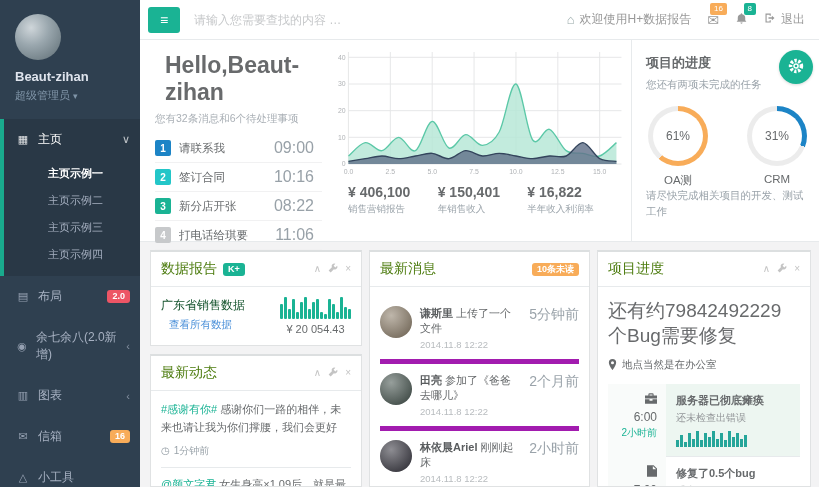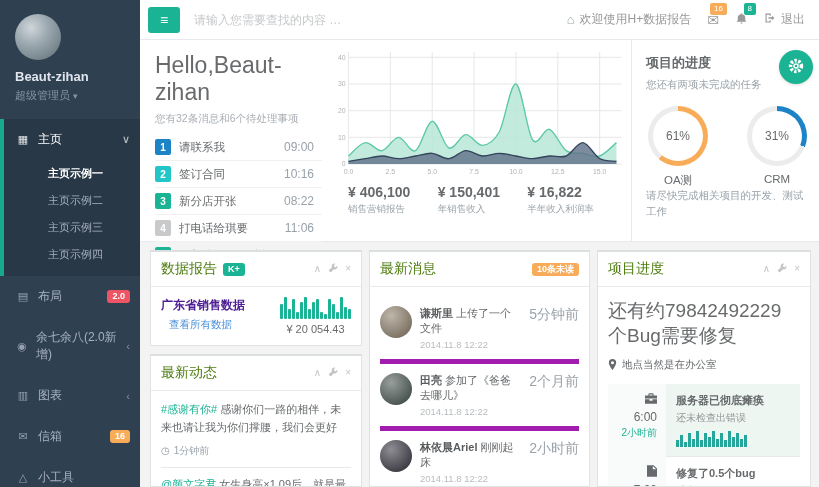--- a/index.html
+++ b/index.html
@@ -33,27 +33,27 @@
   .search::placeholder{color:#c6c8ca;}
   .nav-right{display:flex;align-items:center;gap:16px;color:#999;font-size:12px;}
   .nav-link{display:flex;align-items:center;gap:5px;cursor:pointer;}
   .icon-wrap{position:relative;cursor:pointer;display:flex;}
   .mini-badge{position:absolute;top:-9px;right:-8px;font-size:8px;color:#fff;padding:1px 4px;border-radius:2px;line-height:1.3;}
   .home-glyph{font-size:13px;color:#9aa;}
   .env-glyph{font-size:14px;color:#999;}
   
   .top-section{background:#fff;border-bottom:1px solid #e7eaec;display:flex;height:202px;flex:0 0 auto;}
   .hello-col{width:184px;padding:8px 2px 0 15px;}
-  .hello-title{font-size:23px;font-weight:normal;color:#686a6c;margin:4px 0 6px;}
+  .hello-title{font-size:23px;font-weight:bold;color:#686a6c;margin:4px 10px 6px;}
   .hello-sub{font-size:10.5px;color:#aab0b6;margin-bottom:8px;}
   .todo-row{display:flex;align-items:center;gap:8px;padding:5px 8px 5px 0;border-bottom:1px solid #f1f1f2;font-size:11.5px;}
   .todo-row:last-child{border-bottom:none;}
   .todo-num{width:16px;height:16px;border-radius:2px;color:#fff;font-size:10px;font-weight:bold;
     display:flex;align-items:center;justify-content:center;flex:0 0 auto;}
-  .todo-time{margin-left:auto;color:#98a1a8;font-size:12px;}
+  .todo-time{margin-left:auto;color:#98a1a8;font-size:16px;}
   .chart-col{flex:1;padding:6px 4px 0 6px;display:flex;flex-direction:column;}
   .chart-svg{width:100%;height:132px;display:block;}
   .stats{display:flex;padding:6px 10px 0 18px;}
   .stat{flex:1;}
   .stat-val{font-size:14px;font-weight:bold;color:#676a6c;}
   .stat-lbl{font-size:9.5px;color:#9aa3aa;margin-top:3px;}
   .progress-col{width:188px;border-left:1px solid #e7eaec;padding:12px 14px;position:relative;}
   .gear-btn{position:absolute;top:10px;right:6px;width:34px;height:34px;border-radius:50%;background:#1ab394;
     border:none;display:flex;align-items:center;justify-content:center;cursor:pointer;box-shadow:0 1px 3px rgba(0,0,0,.15);}
   .pp-title{font-size:13px;font-weight:bold;color:#676a6c;margin:2px 0 6px;}
@@ -74,21 +74,21 @@
   .panel{background:#fff;border:1px solid #e0e2e3;border-top:2px solid #dcdfe0;display:flex;flex-direction:column;}
   .panel-head{display:flex;align-items:center;gap:6px;padding:8px 10px;border-bottom:1px solid #e7eaec;flex:0 0 auto;}
   .panel-title{font-size:14px;font-weight:normal;color:#4d7c0f;}
   .head-badge{font-size:9px;font-weight:bold;color:#fff;background:#1ab394;padding:2px 5px;border-radius:3px;line-height:1;}
   .head-badge.warn{background:#f8ac59;margin-left:auto;}
   .tools{margin-left:auto;display:flex;align-items:center;gap:7px;color:#c4c4c4;font-size:10px;}
   .tools span{cursor:pointer;line-height:1;}
   .panel-body{padding:10px;flex:1;overflow:hidden;}
   
   .report-row{display:flex;align-items:flex-start;}
-  .report-name{font-size:12px;font-weight:bold;color:#4c1d95;}
+  .report-name{font-size:12px;font-weight:normal;color:#14532d;}
   .report-link{font-size:10.5px;color:#4a90d9;margin-top:4px;cursor:pointer;margin-left:8px;}
   .report-right{margin-left:auto;text-align:center;}
   .sparkline{display:flex;align-items:flex-end;gap:1px;height:22px;justify-content:flex-end;}
   .sparkline i{width:3px;background:#1ab394;border-radius:1px;}
   .report-amount{font-size:11px;color:#676a6c;margin-top:4px;}
   
   .activity-body{padding:10px;font-size:11px;line-height:1.6;color:#676a6c;flex:1;overflow:hidden;}
   .post .tag{color:#1ab394;cursor:pointer;}
   .post-meta{display:flex;align-items:center;gap:4px;color:#9aa3aa;font-size:10px;margin:7px 0;}
   .post-divider{border-top:1px solid #e7eaec;margin:8px 0;}

